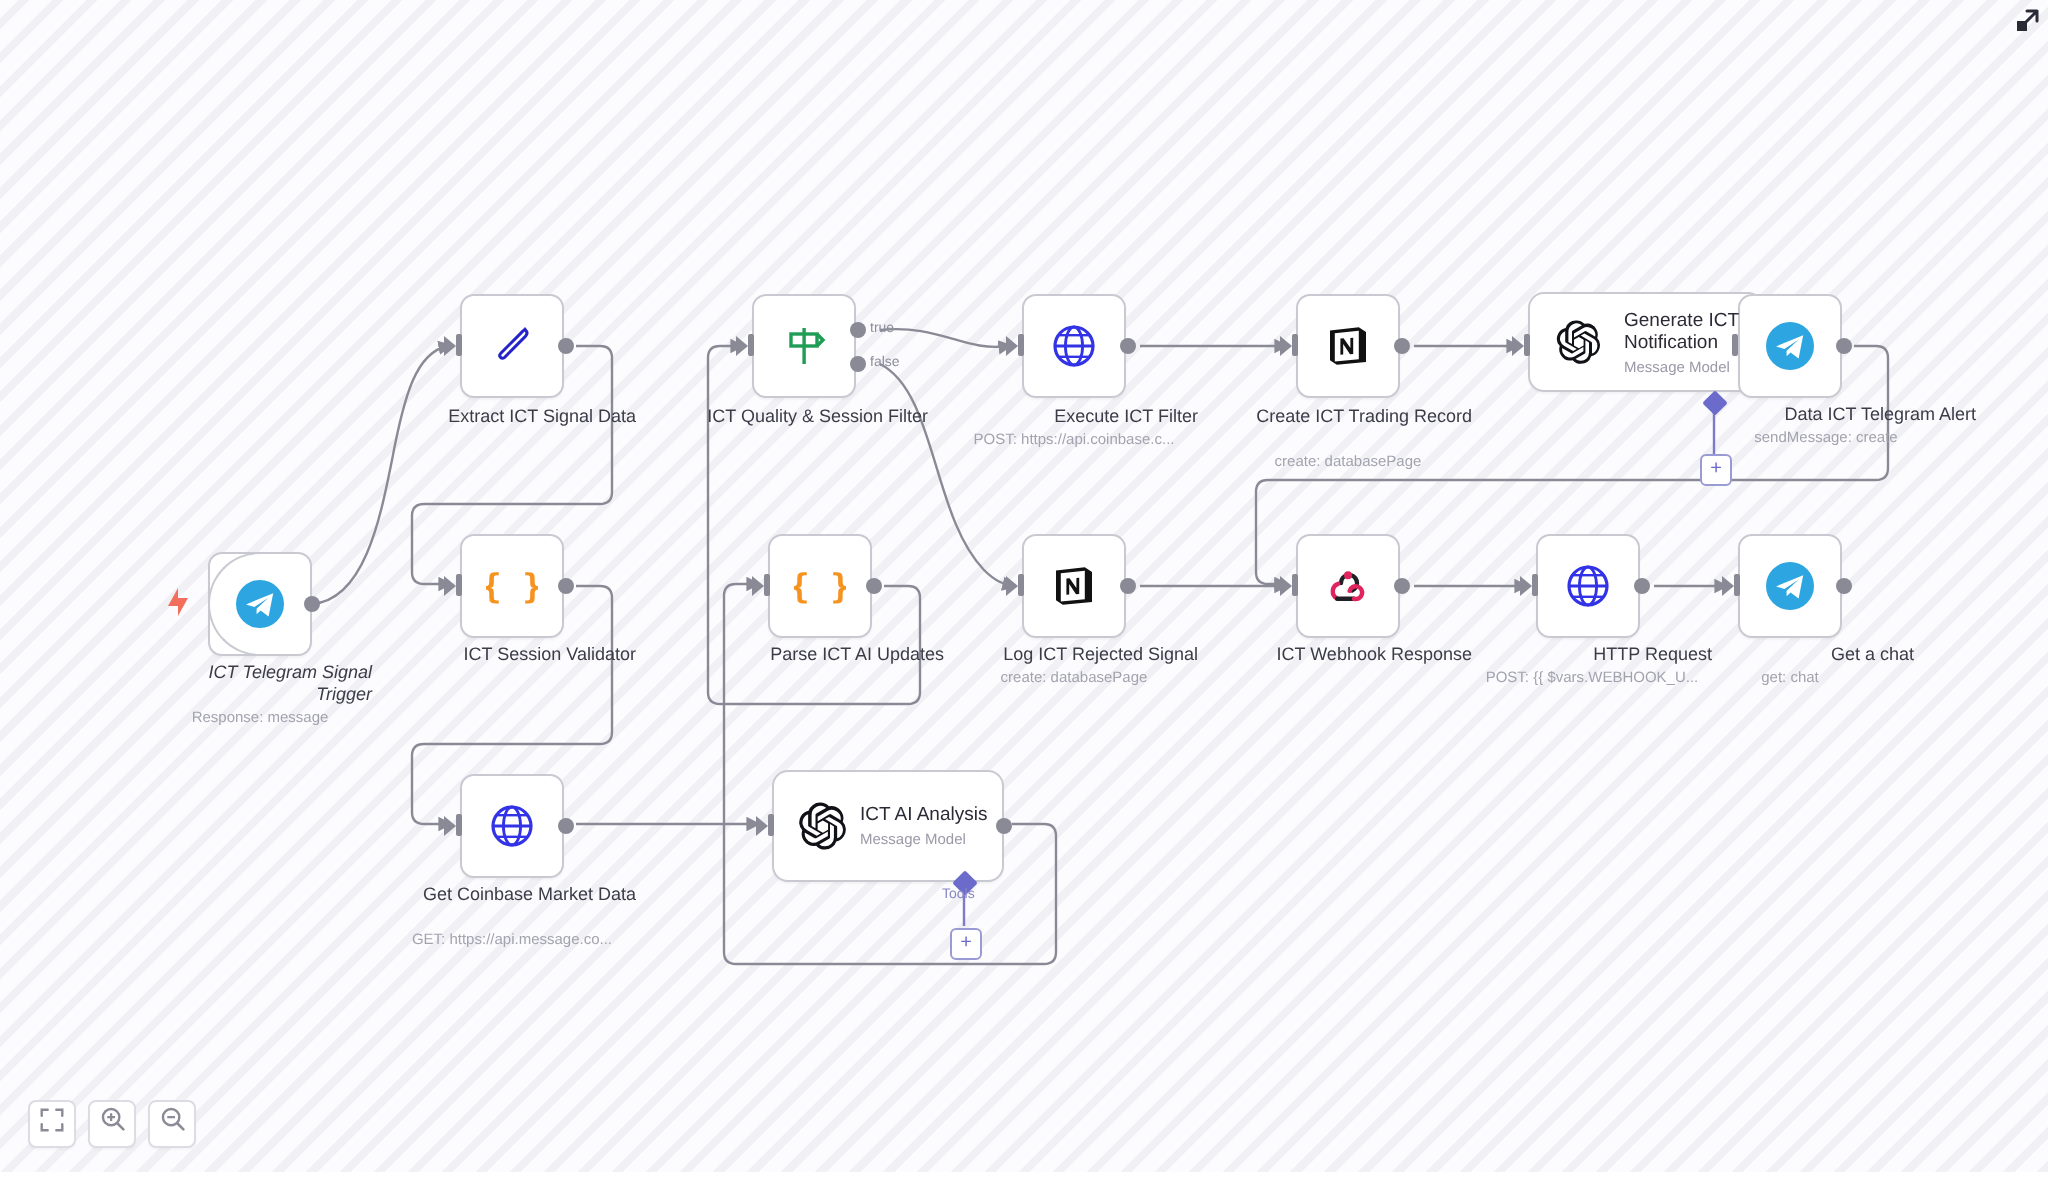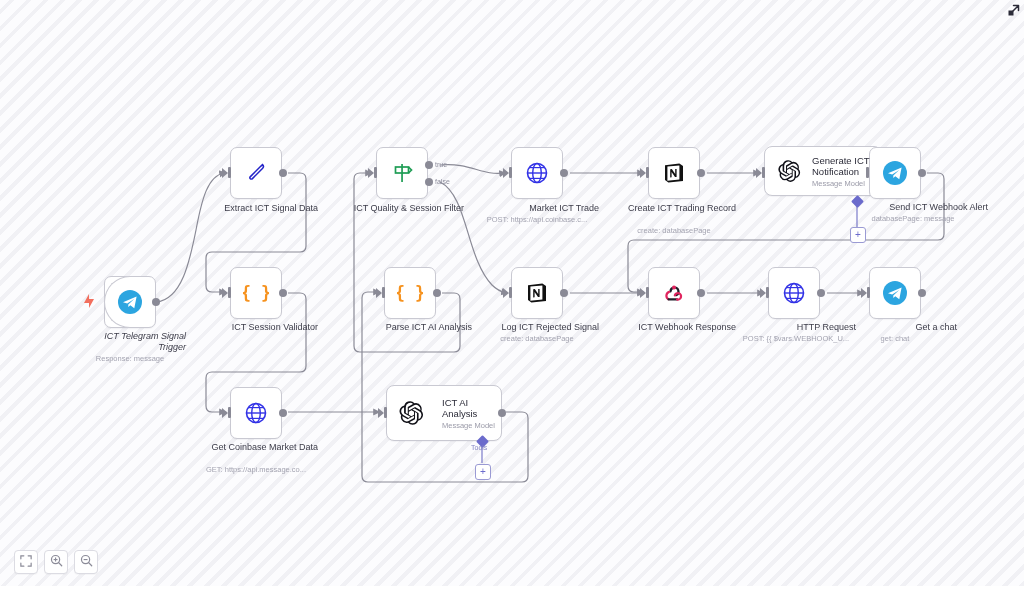--- a/index.html
+++ b/index.html
@@ -40,21 +40,21 @@
   }
   .node.sq{width:52px;height:52px;}
   .node.trigger{width:52px;height:52px;border-radius:7px 7px 7px 7px;}
   .node.trigger:before{
     content:"";position:absolute;left:-1px;top:-1px;width:26px;height:52px;
     background:#ffffff;border:1px solid #c9c9d2;border-right:none;
     border-radius:26px 0 0 26px;box-sizing:border-box;
   }
   .node.wide{
     width:116px;height:56px;border-radius:8px;
-    justify-content:flex-start;padding-left:9px;gap:16px;
+    justify-content:flex-start;padding-left:9px;gap:4px;
   }
   .node.wide2{
     width:118px;height:50px;border-radius:8px;
     justify-content:flex-start;padding-left:9px;gap:8px;
   }
   .nicon{
     position:relative;z-index:2;
     display:flex;align-items:center;justify-content:center;
     width:30px;height:30px;flex:0 0 auto;
   }
@@ -243,21 +243,21 @@
   <div class="node sq" style="left:384px;top:267px;">
     <span class="nicon">
       <svg width="26" height="26" viewBox="0 0 26 26">
         <text x="13" y="19" font-family="DejaVu Sans Mono, monospace" font-size="17" font-weight="bold" fill="#f6921e" text-anchor="middle">{ }</text>
       </svg>
     </span>
   </div>
   <div class="port-in" style="left:376px;top:288px;"></div>
   <div class="port-in-bar" style="left:382px;top:287px;"></div>
   <div class="port-out" style="left:433px;top:289px;"></div>
-  <div class="nlabel" style="left:348px;top:322px;width:124px;">Parse ICT AI Analysis</div>
+  <div class="nlabel" style="left:348px;top:322px;width:124px;">Parse ICT AI Updates</div>
 
   <div class="node sq" style="left:376px;top:147px;">
     <span class="nicon">
       <svg width="26" height="26" viewBox="0 0 26 26">
         <rect x="12.2" y="4" width="1.7" height="18" fill="#1f9d55"></rect>
         <rect x="6.5" y="7" width="13" height="6" fill="none" stroke="#1f9d55" stroke-width="1.7"></rect>
         <path d="M19.5 7 L22.5 10 L19.5 13" fill="none" stroke="#1f9d55" stroke-width="1.7"></path>
       </svg>
     </span>
   </div>
@@ -276,21 +276,21 @@
         <ellipse cx="13" cy="13" rx="4.3" ry="9.5" fill="none" stroke="#3232e6" stroke-width="1.4"></ellipse>
         <line x1="3.5" y1="13" x2="22.5" y2="13" stroke="#3232e6" stroke-width="1.4"></line>
         <line x1="5.2" y1="7.6" x2="20.8" y2="7.6" stroke="#3232e6" stroke-width="1.2"></line>
         <line x1="5.2" y1="18.4" x2="20.8" y2="18.4" stroke="#3232e6" stroke-width="1.2"></line>
       </svg>
     </span>
   </div>
   <div class="port-in" style="left:503px;top:168px;"></div>
   <div class="port-in-bar" style="left:509px;top:167px;"></div>
   <div class="port-out" style="left:560px;top:169px;"></div>
-  <div class="nlabel" style="left:475px;top:203px;width:124px;">Market ICT Trade</div>
+  <div class="nlabel" style="left:475px;top:203px;width:124px;">Execute ICT Filter</div>
   <div class="nsub" style="left:471px;top:215px;width:132px;">POST: https://api.coinbase.c...</div>
 
   <div class="node sq" style="left:648px;top:147px;">
     <span class="nicon">
       <svg width="26" height="26" viewBox="0 0 26 26">
         <path d="M4 5.2 L18.4 3.6 L22 6 L22 21 L7.4 22.4 L4 20.1 Z" fill="#111111"></path>
         <path d="M6.4 6.6 L18.4 5.4 L18.4 19.6 L6.4 20.8 Z" fill="#ffffff"></path>
         <path d="M9.2 9.2 L9.2 17.4 L10.6 17.3 L10.6 12 L14 17.1 L15.6 17 L15.6 8.9 L14.2 9 L14.2 14 L10.8 9.1 Z" fill="#111111"></path>
       </svg>
     </span>
@@ -320,22 +320,22 @@
   <div class="node sq" style="left:869px;top:147px;">
     <span class="nicon">
       <svg width="26" height="26" viewBox="0 0 26 26">
         <circle cx="13" cy="13" r="12" fill="#2ca5e0"></circle>
         <path d="M6 13.2 L19.6 7.6 L17.3 19.2 L13.3 16.2 L11.3 18.1 L11.3 15.4 L17.2 9.9 L10.2 14.5 Z" fill="#ffffff"></path>
       </svg>
     </span>
   </div>
   <div class="port-in-bar" style="left:866px;top:167px;"></div>
   <div class="port-out" style="left:918px;top:169px;"></div>
-  <div class="nlabel" style="left:838px;top:202px;width:150px;white-space:nowrap;">Send ICT Webhook Alert</div>
-  <div class="nsub" style="left:838px;top:214px;width:150px;">databasePage: message</div>
+  <div class="nlabel" style="left:838px;top:202px;width:150px;white-space:nowrap;">Data ICT Telegram Alert</div>
+  <div class="nsub" style="left:838px;top:214px;width:150px;">sendMessage: create</div>
 
   <div class="node sq" style="left:511px;top:267px;">
     <span class="nicon">
       <svg width="26" height="26" viewBox="0 0 26 26">
         <path d="M4 5.2 L18.4 3.6 L22 6 L22 21 L7.4 22.4 L4 20.1 Z" fill="#111111"></path>
         <path d="M6.4 6.6 L18.4 5.4 L18.4 19.6 L6.4 20.8 Z" fill="#ffffff"></path>
         <path d="M9.2 9.2 L9.2 17.4 L10.6 17.3 L10.6 12 L14 17.1 L15.6 17 L15.6 8.9 L14.2 9 L14.2 14 L10.8 9.1 Z" fill="#111111"></path>
       </svg>
     </span>
   </div>

